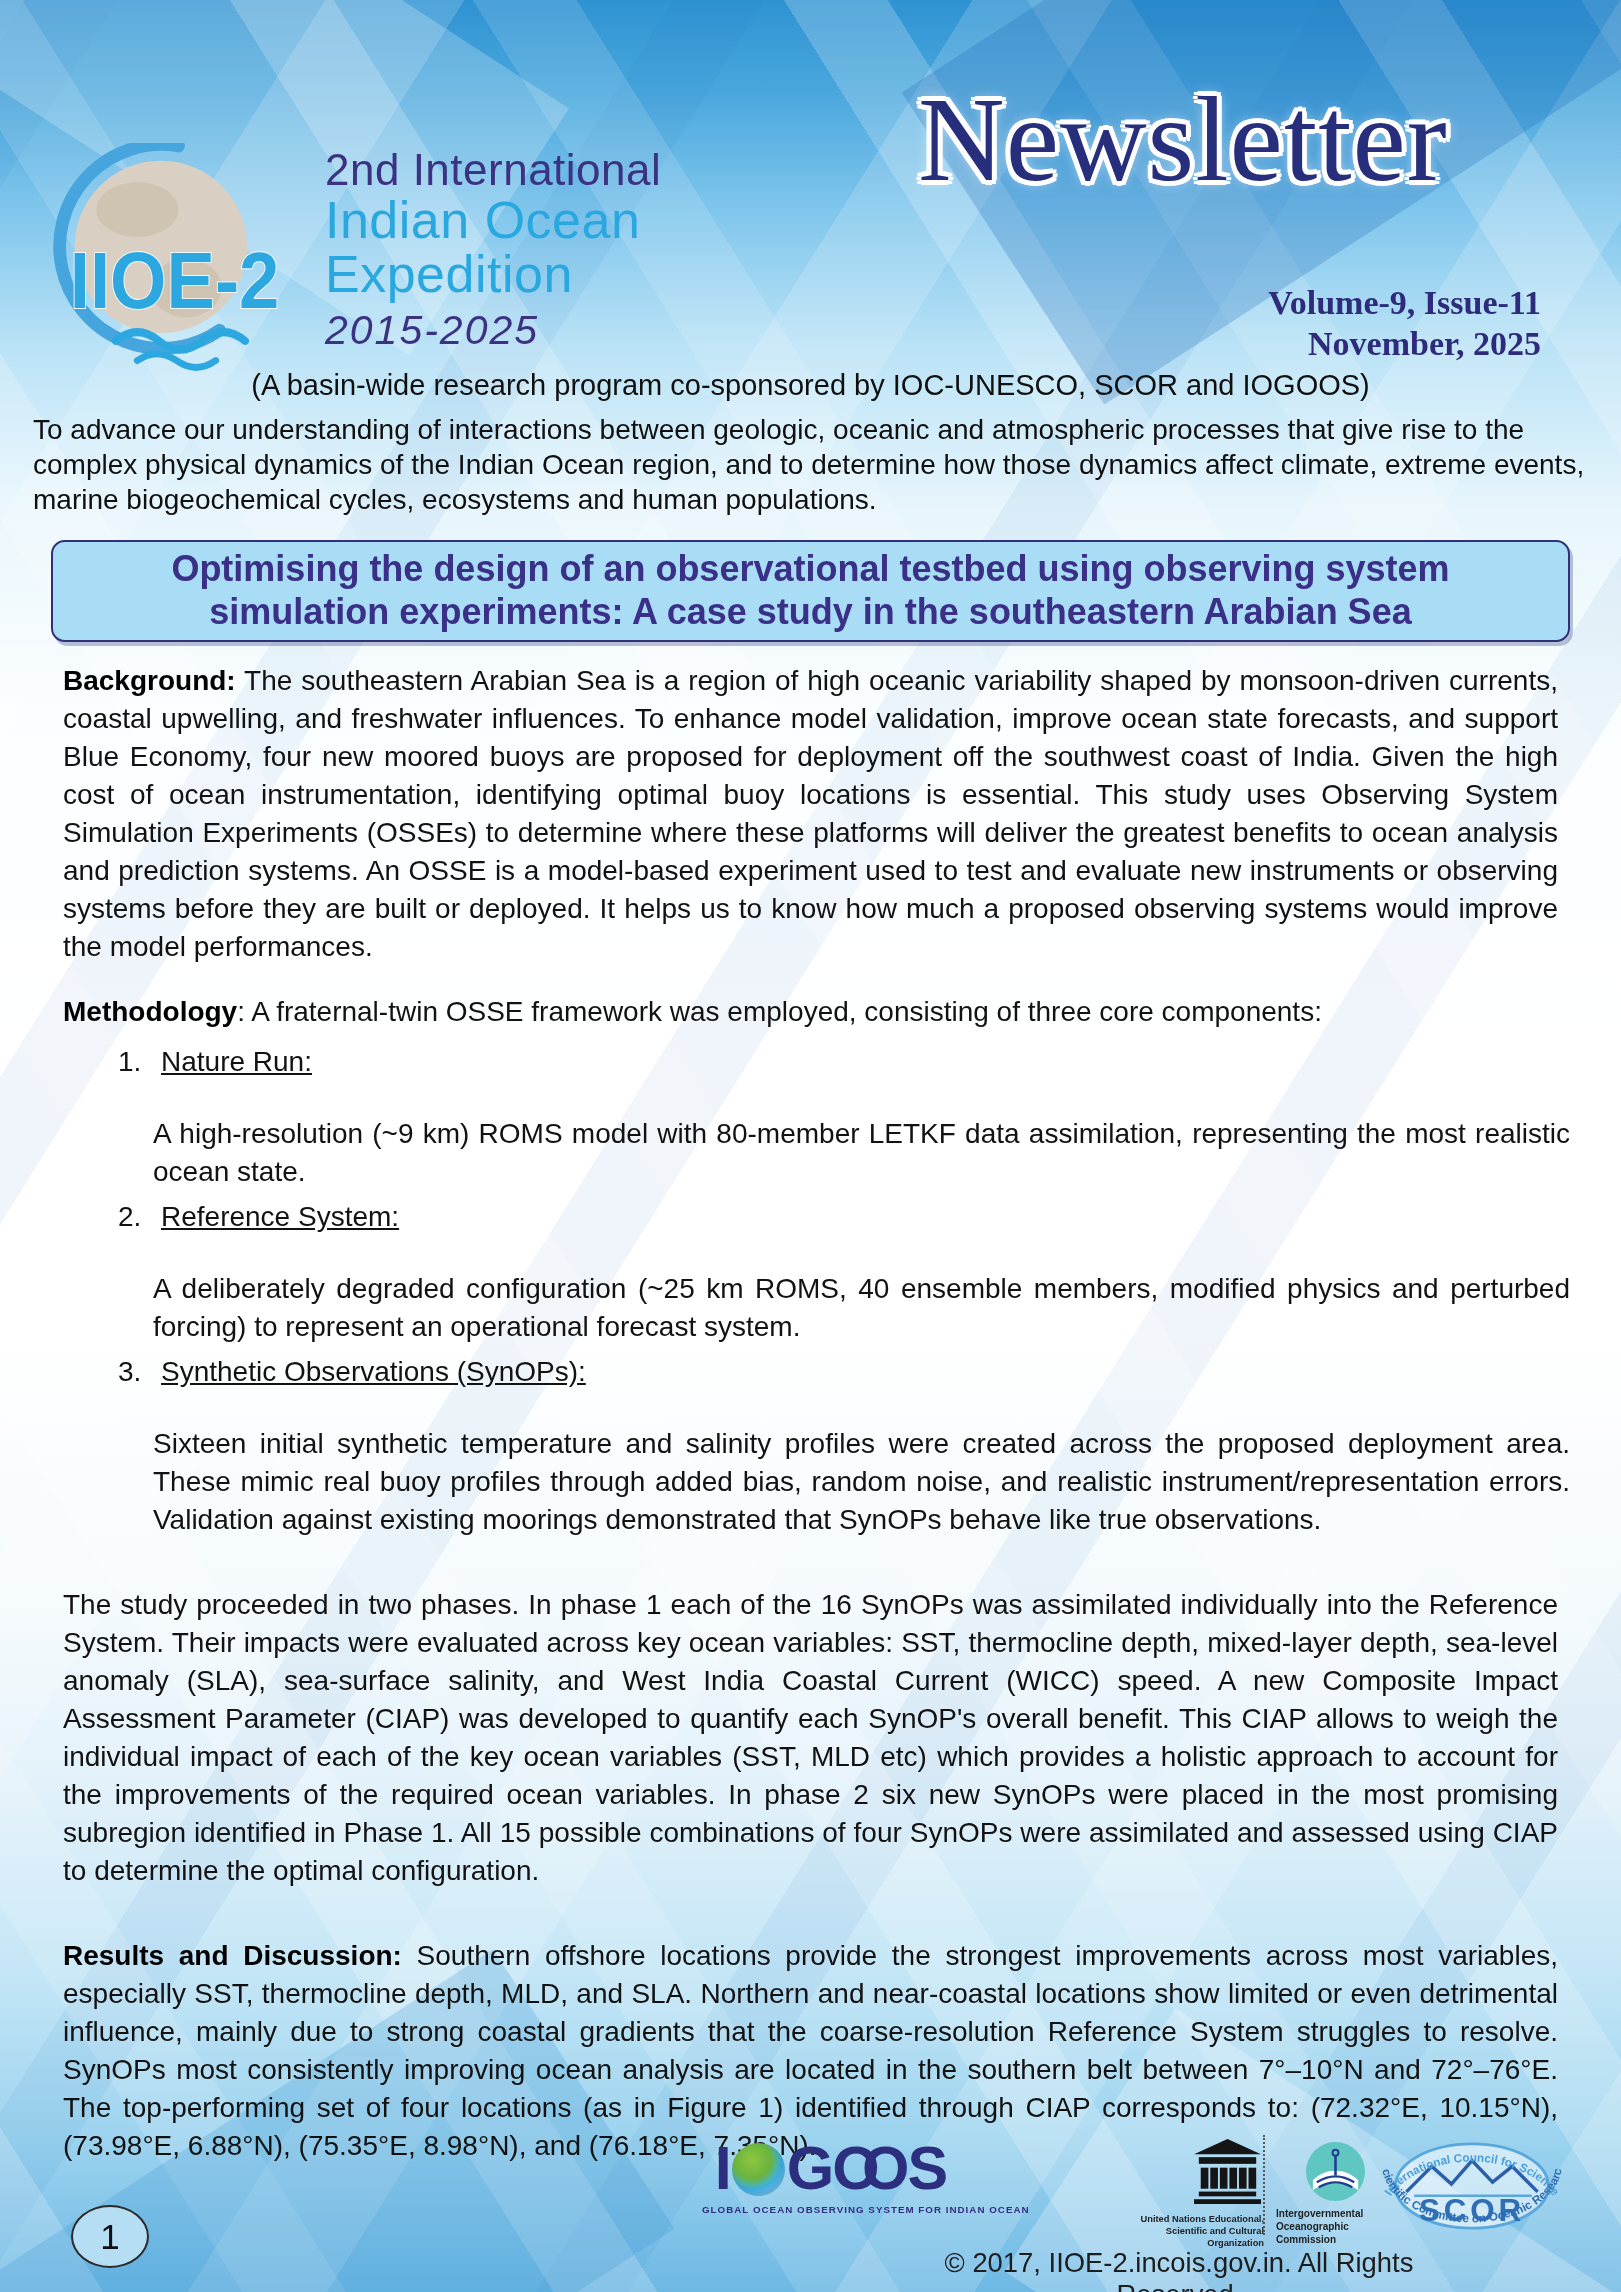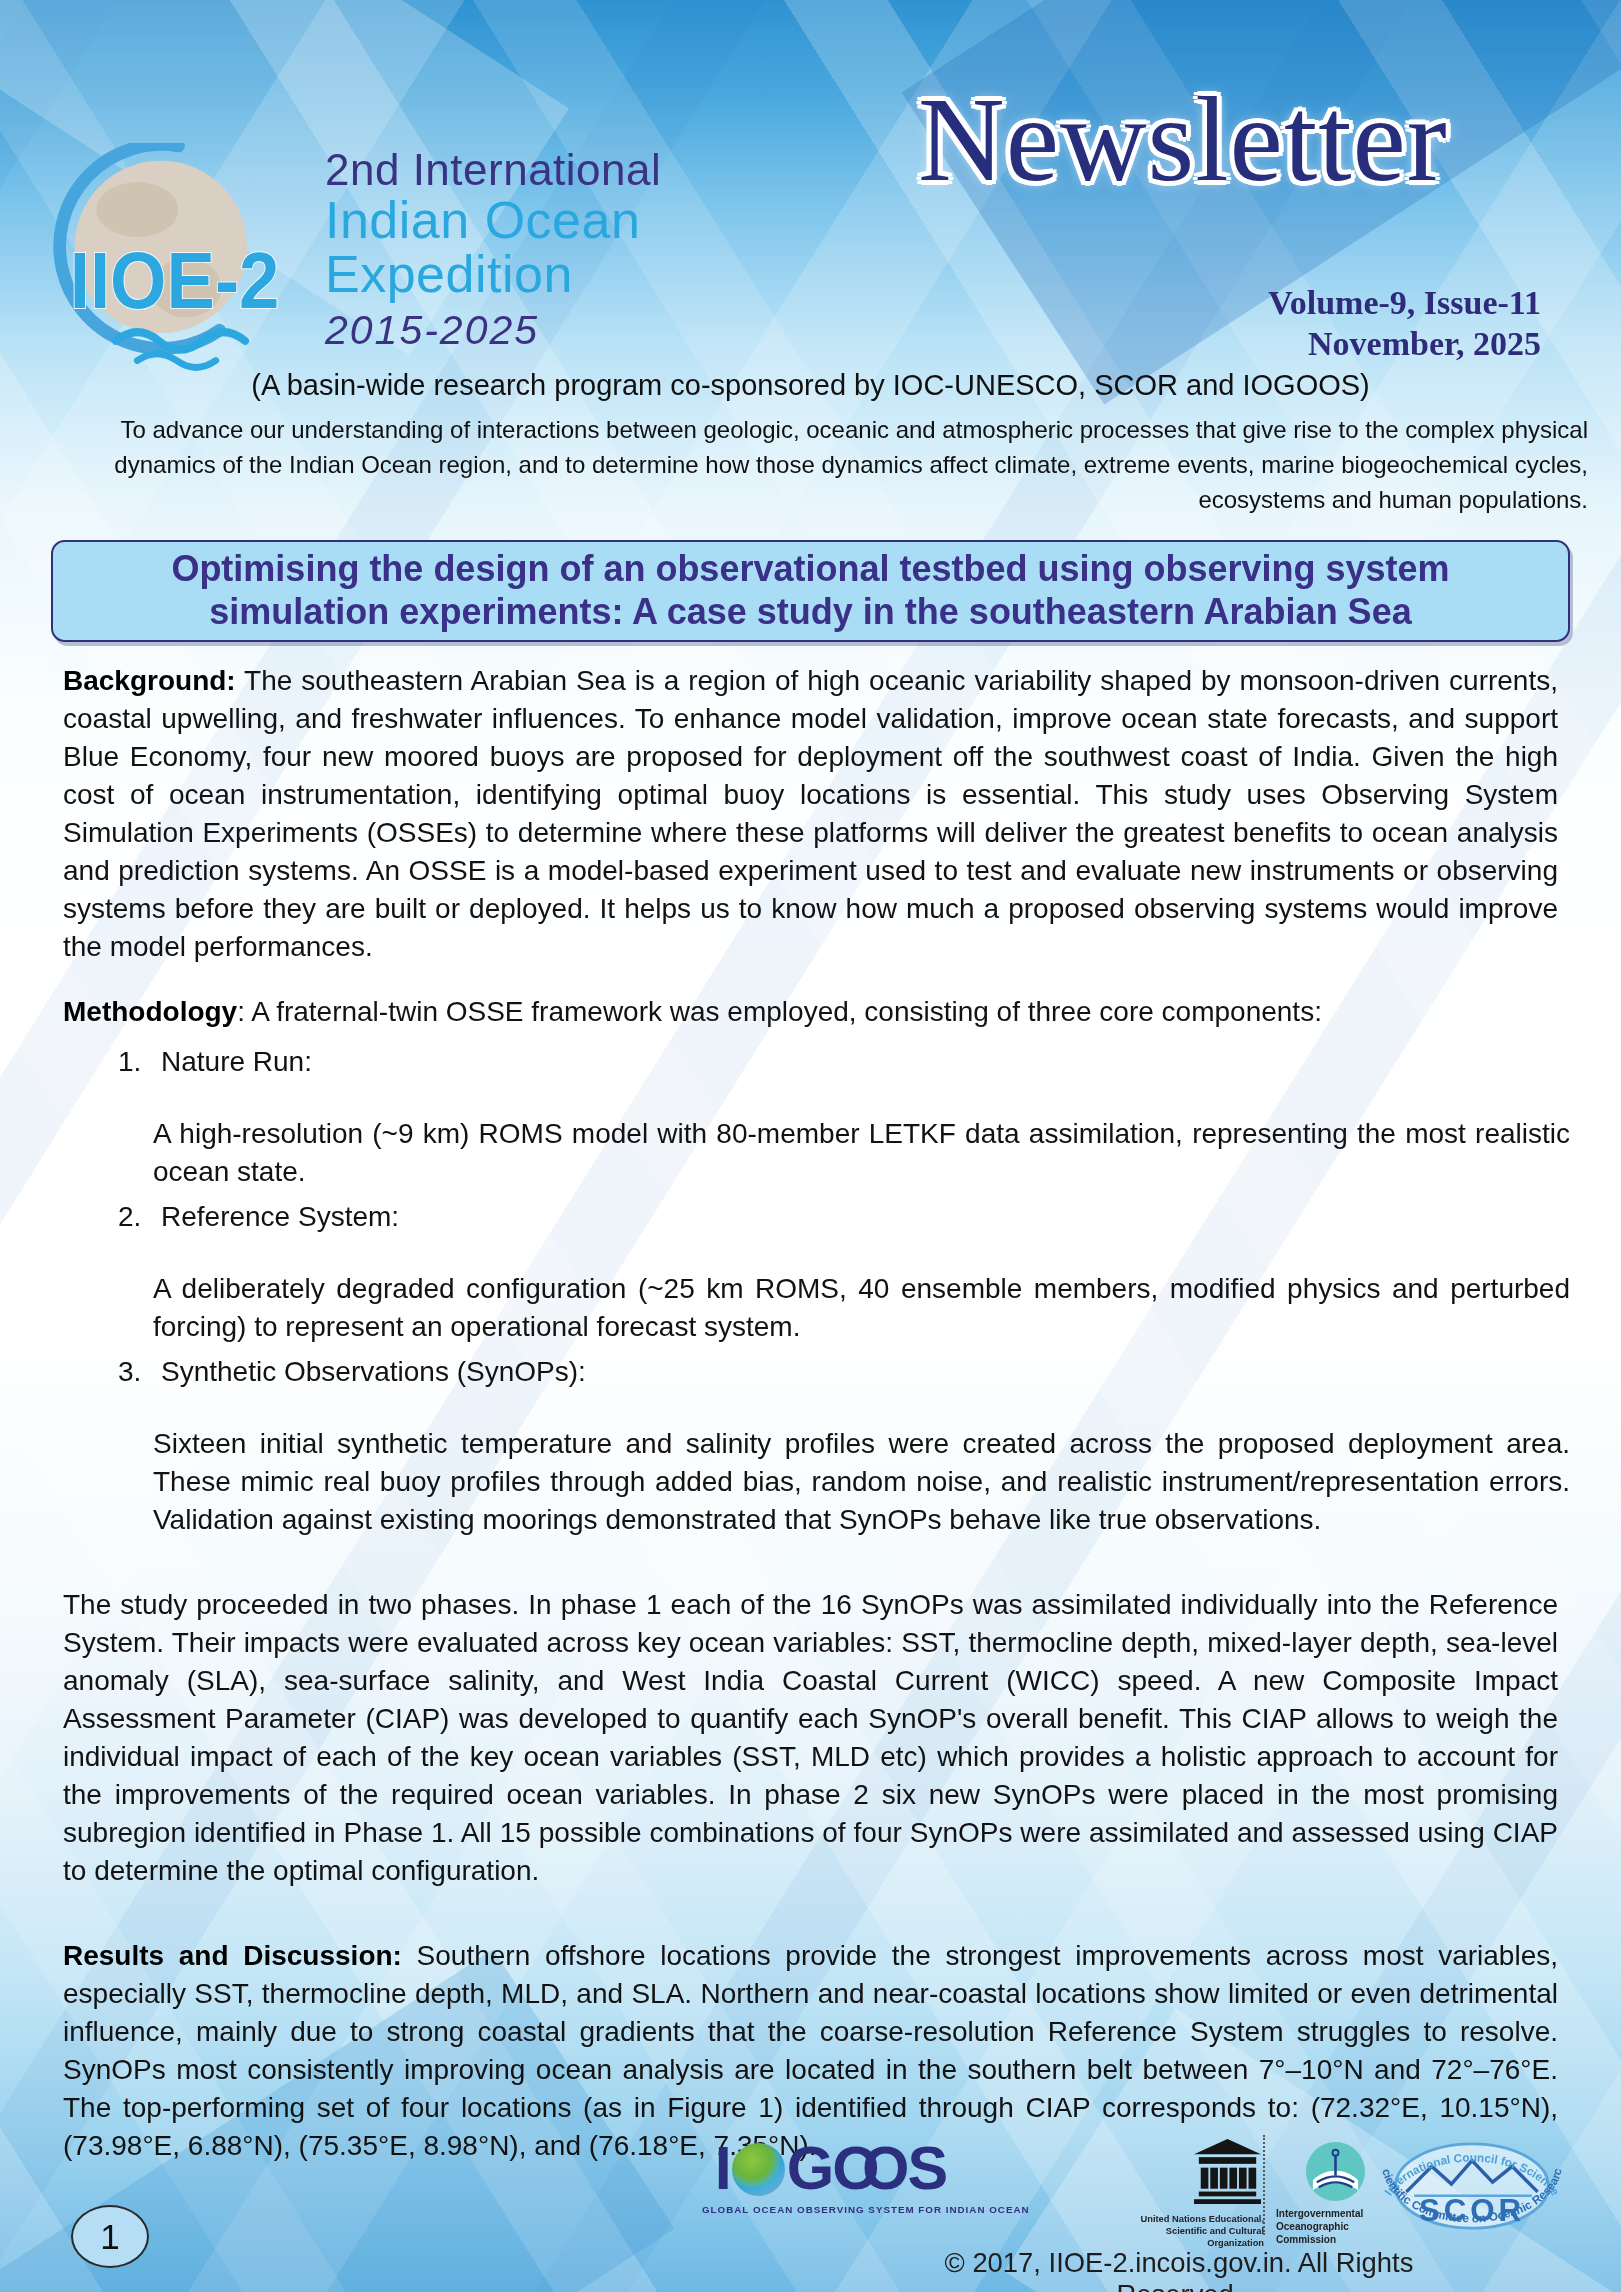--- a/index.html
+++ b/index.html
@@ -22,32 +22,32 @@
   .pn-1{font-size:44px;color:#3b3382;letter-spacing:0.5px;}
   .pn-blue{font-size:52px;color:#29a8e0;letter-spacing:0.5px;}
   .pn-years{font-size:41px;color:#3b3382;margin-top:7.8px;letter-spacing:2px;font-style:italic;}
   .newsletter-title{
     position:absolute;left:918px;top:71px;width:696px;text-align:left;
     font-family:"Liberation Serif",serif;font-weight:normal;font-size:120px;color:#272e7c;letter-spacing:1px;
     text-shadow:-3.9px -3.9px 0 #fff,3.9px -3.9px 0 #fff,-3.9px 3.9px 0 #fff,3.9px 3.9px 0 #fff,-4.9px 0 0 #fff,4.9px 0 0 #fff,0 -4.9px 0 #fff,0 4.9px 0 #fff,0 0 13.7px rgba(255,255,255,0.9);
   }
   .issue{position:absolute;right:80px;top:282px;text-align:right;color:#2e2b7b;font-family:"Liberation Serif",serif;font-weight:bold;font-size:34px;line-height:1.22;}
   .subtitle{position:relative;z-index:1;text-align:center;font-size:29px;color:#101010;margin:3.9px 39px 0;}
-  .mission{position:relative;z-index:1;text-align:right;font-size:24px;line-height:35px;color:#101010;margin:9.8px 33px 0;}
+  .mission{position:relative;z-index:1;text-align:left;font-size:28px;line-height:35px;color:#101010;margin:9.8px 33px 0;}
   main{position:relative;z-index:1;margin:0 51px;}
   .title-box{
     margin-top:23.5px;background:#a9dcf5;border:2.9px solid #303178;border-radius:13.7px;
     padding:4.9px 69px 6.9px;text-align:center;font-weight:bold;font-size:36px;line-height:43px;color:#3a3087;
     box-shadow:2.9px 3.9px 0 rgba(40,50,120,0.30);
   }
   .para{margin:12px;text-align:justify;font-size:28px;line-height:38px;color:#121212;}
   .para b{color:#000;}
   .bg-para{margin-top:19.6px;}
   .method-para{margin-top:27.4px;}
-  .mhead{font-size:28px;line-height:38px;margin-top:7px;padding-left:67px;color:#121212;}
+  .mhead{font-size:28px;line-height:38px;margin-top:7px;padding-left:67px;color:#121212;text-decoration:underline;}
   .mnum{display:inline-block;width:43px;}
   .mbody{margin:34px 0 0;padding-left:102px;text-align:justify;font-size:28px;line-height:38px;}
   .phases-para{margin-top:47px;}
   .results-para{margin-top:47px;}
   footer{position:absolute;left:0;top:0;width:100%;height:100%;z-index:2;pointer-events:none;}
   .page-badge{
     position:absolute;left:71px;top:2205px;width:74px;height:59px;border:2px solid #2a2a2a;border-radius:50%;
     background:#b5def4;display:flex;align-items:center;justify-content:center;font-size:35px;color:#111;
   }
   .iogoos{position:absolute;left:702px;top:2139px;width:257px;text-align:center;}

